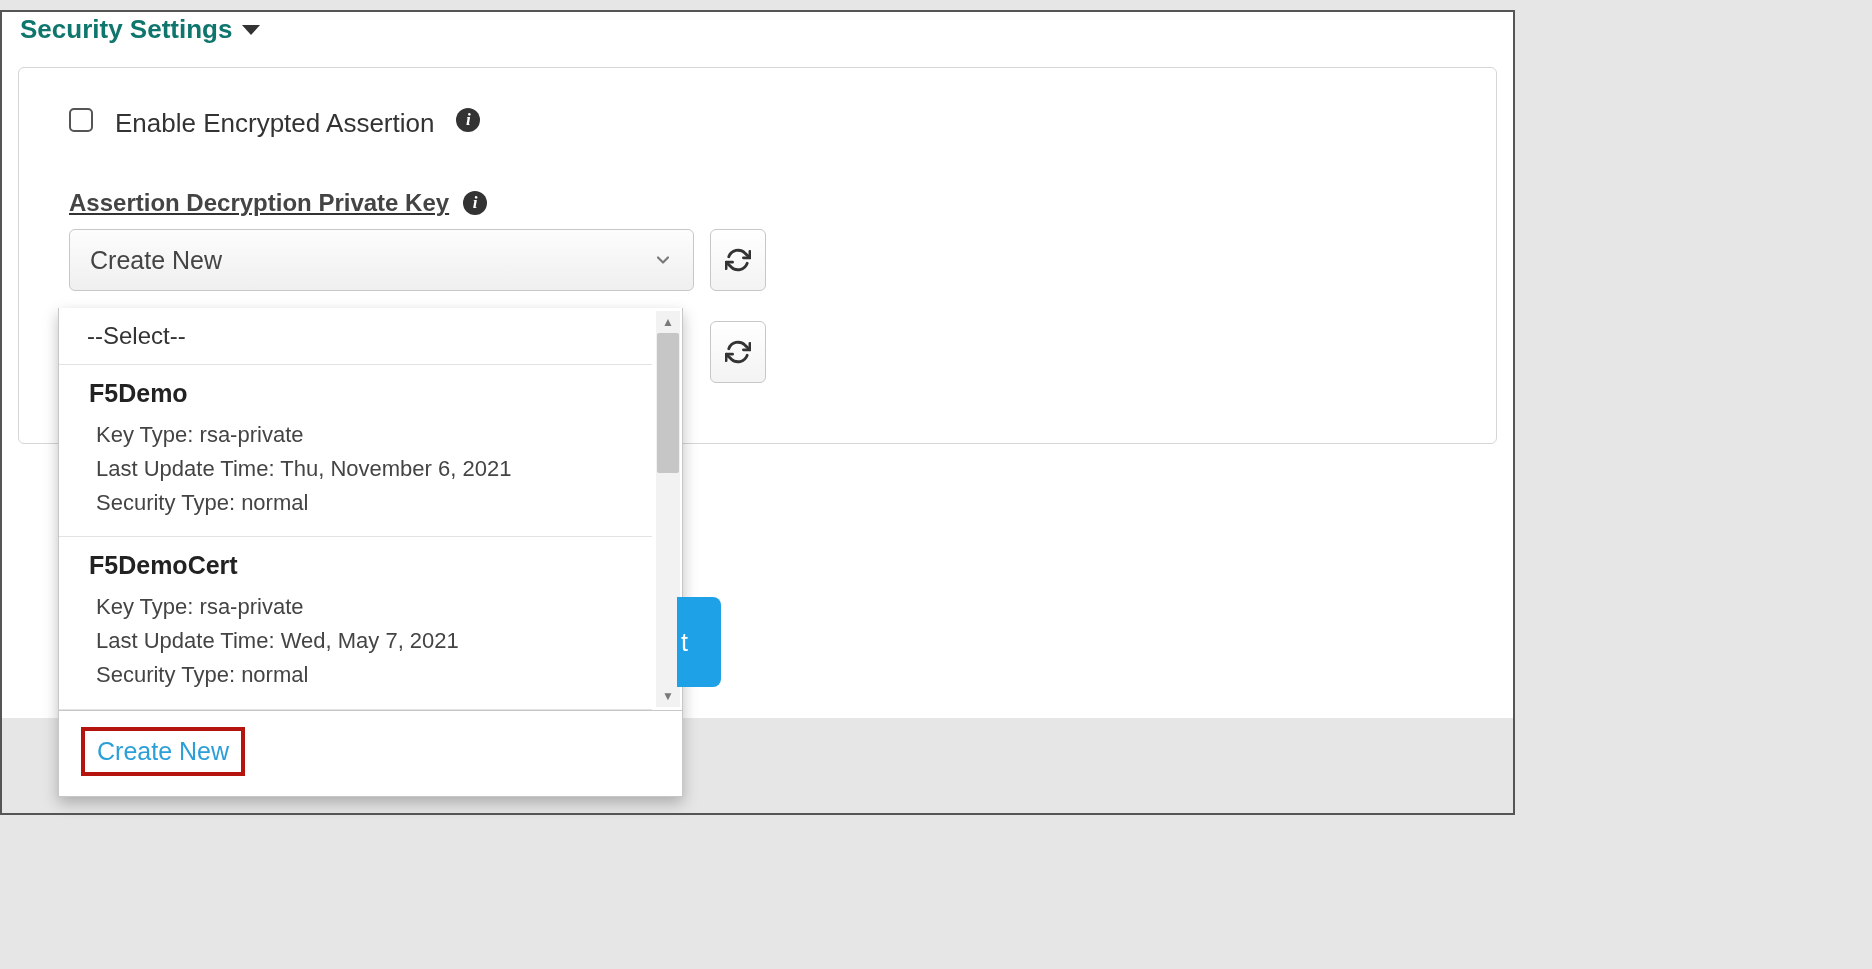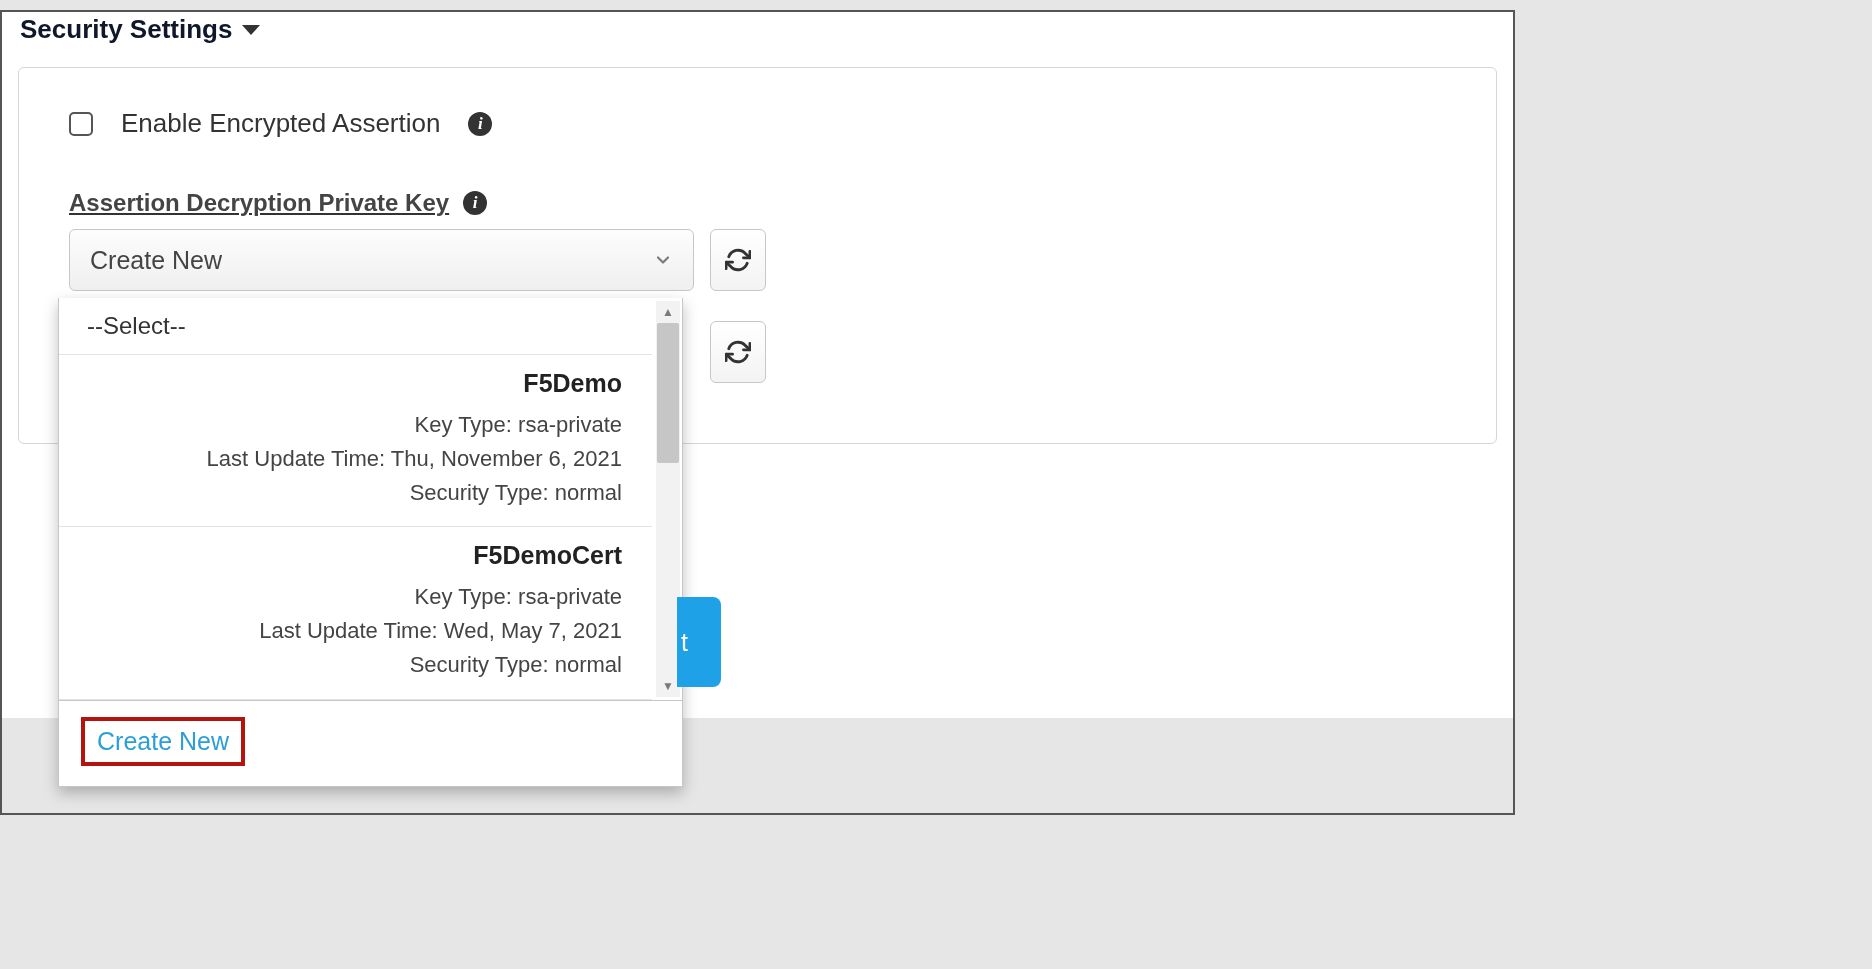--- a/index.html
+++ b/index.html
@@ -25,41 +25,41 @@
     }
     .section-title-row {
       display: flex;
       align-items: center;
       gap: 10px;
       padding: 4px 10px 14px 10px;
     }
     .section-title {
       font-weight: 700;
       font-size: 26px;
-      color: #0f172a;
+      color: #0f766e;
     }
     .caret-down {
       width: 0;
       height: 0;
       border-left: 9px solid transparent;
       border-right: 9px solid transparent;
       border-top: 10px solid #333;
     }
     .inner-panel {
       border: 1px solid #d6d6d6;
       border-radius: 6px;
       margin: 8px;
       padding: 40px 50px 30px 50px;
       background: #fff;
       position: relative;
     }
     .checkbox-row {
       display: flex;
-      align-items: center;
-      gap: 28px;
+      align-items: flex-start;
+      gap: 22px;
       margin-bottom: 50px;
     }
     .cbox {
       width: 24px;
       height: 24px;
       border: 2px solid #555;
       border-radius: 5px;
       background: #fff;
     }
     .cbox-label {
@@ -132,21 +132,21 @@
       cursor: pointer;
     }
     .refresh-btn svg {
       width: 26px;
       height: 26px;
     }
     
     .dropdown {
       position: absolute;
       left: 58px;
-      top: 288px;
+      top: 298px;
       width: 625px;
       background: #fff;
       border: 1px solid #c7c7c7;
       border-top: none;
       box-shadow: 0 6px 14px rgba(0,0,0,.25);
       z-index: 50;
     }
     .dd-scroll {
       position: relative;
       max-height: 404px;
@@ -184,21 +184,20 @@
     .dd-item-sep {
       border-top: 1px solid #e3e3e3;
     }
     .dd-select-placeholder {
       padding: 14px 28px;
       font-size: 24px;
       color: #333;
     }
     .dd-item {
       padding: 14px 30px 16px 30px;
-      text-align: right;
     }
     .dd-item-title {
       font-weight: 700;
       font-size: 25px;
       color: #222;
       margin-bottom: 10px;
     }
     .dd-meta-line {
       font-size: 22px;
       color: #444;

